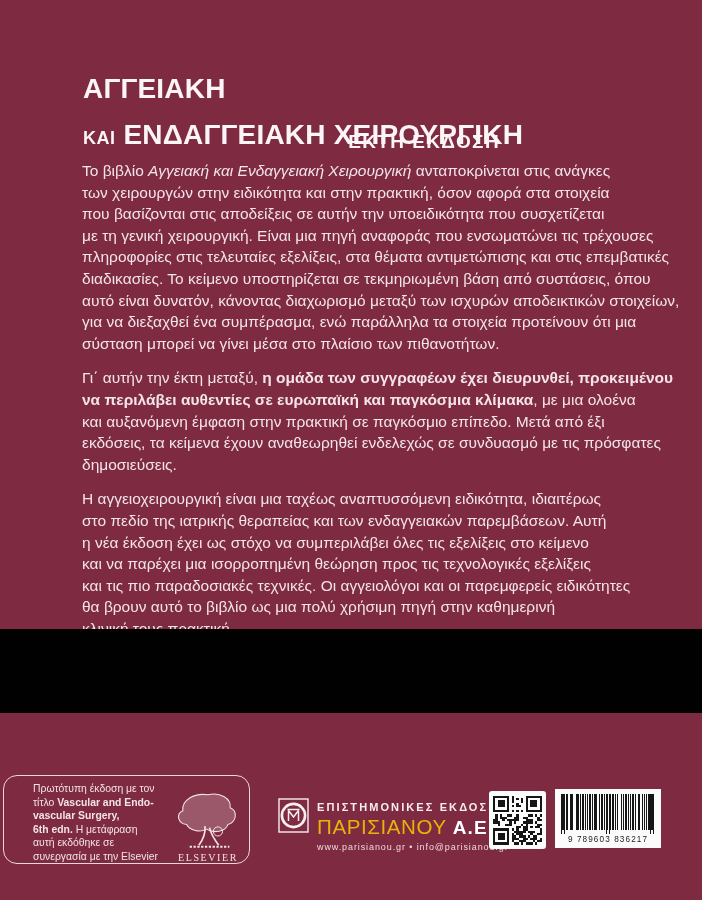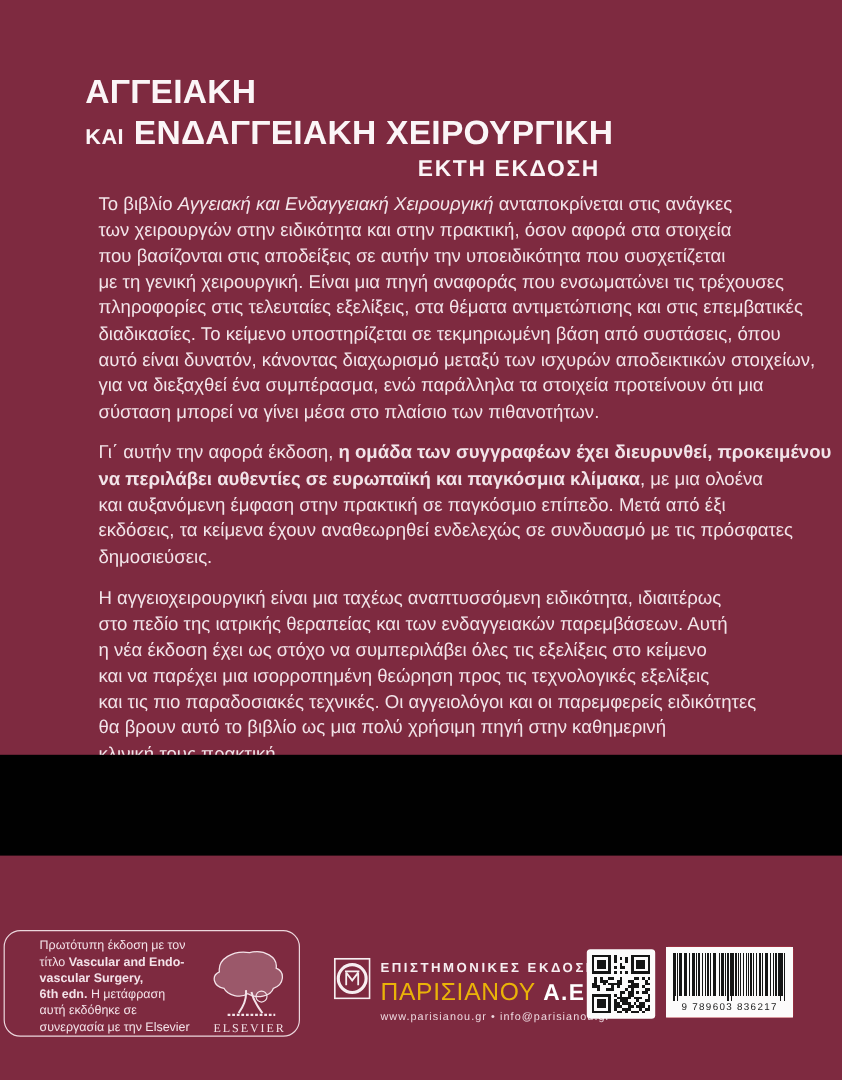--- a/index.html
+++ b/index.html
@@ -3,21 +3,21 @@
 <meta charset="utf-8">
 <style>
   html,body{margin:0;padding:0;background:#3a3a3a;}
   .page{
     position:relative;width:702px;height:900px;margin:0 auto;
     background:#7e2a40;overflow:hidden;
     font-family:"Liberation Sans",sans-serif;color:#fff;
   }
   
   .title-block{position:absolute;left:71px;top:60px;}
-  .title-line{margin:0;font-weight:700;color:#fbf5f7;font-size:28px;line-height:34px;letter-spacing:.2px;}
+  .title-line{margin:12px;font-weight:700;color:#fbf5f7;font-size:28px;line-height:34px;letter-spacing:.2px;}
   .title-small{font-size:18px;letter-spacing:.5px;}
   .edition{
     position:absolute;left:71px;top:131px;width:429px;text-align:right;
     font-size:19px;font-weight:700;letter-spacing:1.4px;color:#fbf5f7;
   }
   
   .body-text{
     position:absolute;left:66px;top:160px;width:630px;
     font-size:15.5px;line-height:21.6px;color:#f2e4e9;
   }
@@ -75,21 +75,21 @@
   <div class="body-text">
     <p><span>Το βιβλίο </span><span class="seg-italic">Αγγειακή και Ενδαγγειακή Χειρουργική</span><span> ανταποκρίνεται στις ανάγκες
 των χειρουργών στην ειδικότητα και στην πρακτική, όσον αφορά στα στοιχεία
 που βασίζονται στις αποδείξεις σε αυτήν την υποειδικότητα που συσχετίζεται
 με τη γενική χειρουργική. Είναι μια πηγή αναφοράς που ενσωματώνει τις τρέχουσες
 πληροφορίες στις τελευταίες εξελίξεις, στα θέματα αντιμετώπισης και στις επεμβατικές
 διαδικασίες. Το κείμενο υποστηρίζεται σε τεκμηριωμένη βάση από συστάσεις, όπου
 αυτό είναι δυνατόν, κάνοντας διαχωρισμό μεταξύ των ισχυρών αποδεικτικών στοιχείων,
 για να διεξαχθεί ένα συμπέρασμα, ενώ παράλληλα τα στοιχεία προτείνουν ότι μια
 σύσταση μπορεί να γίνει μέσα στο πλαίσιο των πιθανοτήτων.</span></p>
-    <p><span>Γι΄ αυτήν την αφορά έκδοση, </span><span class="seg-bold">η ομάδα των συγγραφέων έχει διευρυνθεί, προκειμένου
+    <p><span>Γι΄ αυτήν την έκτη μεταξύ, </span><span class="seg-bold">η ομάδα των συγγραφέων έχει διευρυνθεί, προκειμένου
 να περιλάβει αυθεντίες σε ευρωπαϊκή και παγκόσμια κλίμακα</span><span>, με μια ολοένα
 και αυξανόμενη έμφαση στην πρακτική σε παγκόσμιο επίπεδο. Μετά από έξι
 εκδόσεις, τα κείμενα έχουν αναθεωρηθεί ενδελεχώς σε συνδυασμό με τις πρόσφατες
 δημοσιεύσεις.</span></p>
     <p>Η αγγειοχειρουργική είναι μια ταχέως αναπτυσσόμενη ειδικότητα, ιδιαιτέρως
 στο πεδίο της ιατρικής θεραπείας και των ενδαγγειακών παρεμβάσεων. Αυτή
 η νέα έκδοση έχει ως στόχο να συμπεριλάβει όλες τις εξελίξεις στο κείμενο
 και να παρέχει μια ισορροπημένη θεώρηση προς τις τεχνολογικές εξελίξεις
 και τις πιο παραδοσιακές τεχνικές. Οι αγγειολόγοι και οι παρεμφερείς ειδικότητες
 θα βρουν αυτό το βιβλίο ως μια πολύ χρήσιμη πηγή στην καθημερινή

